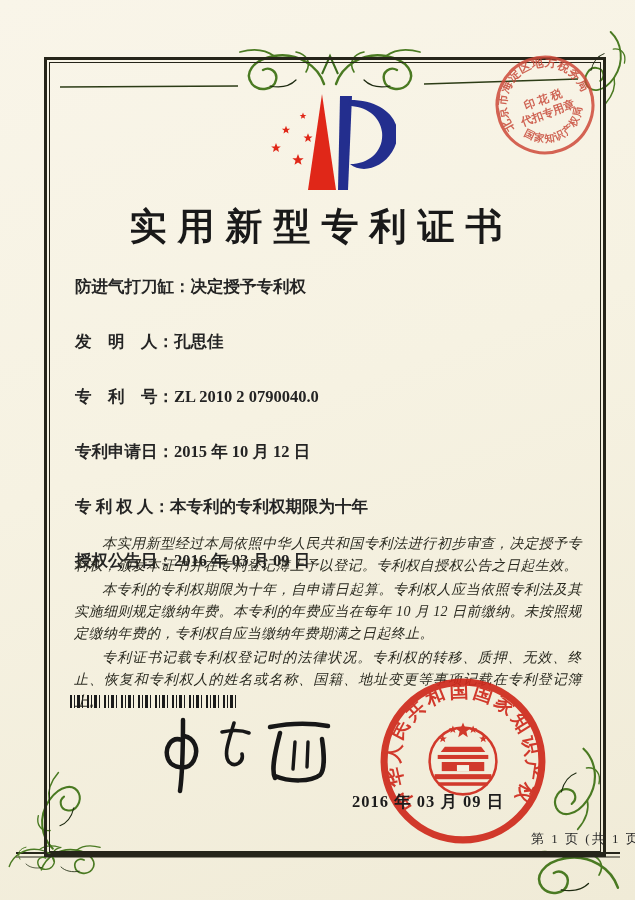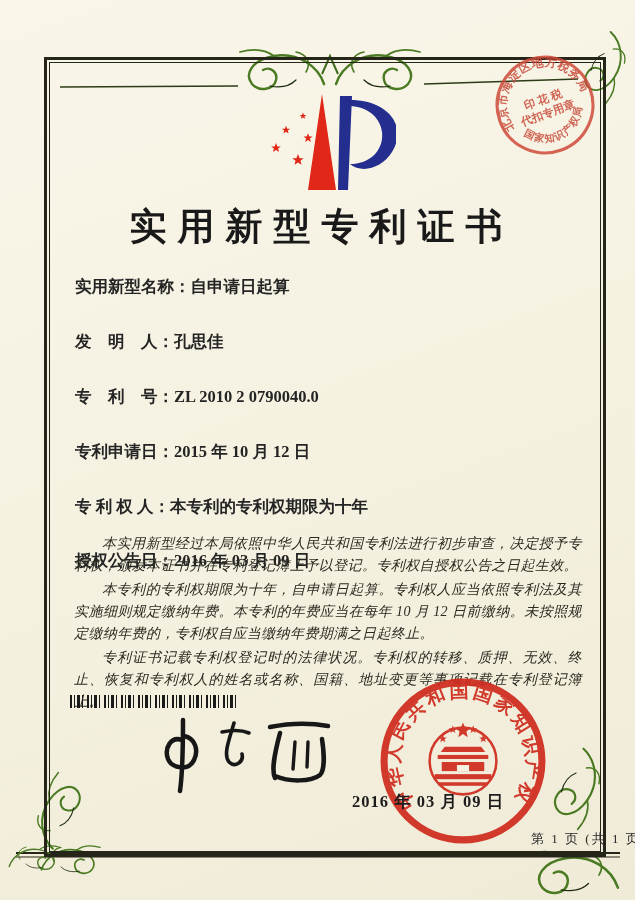--- a/index.html
+++ b/index.html
@@ -105,21 +105,21 @@
         <textPath href="#taxBot" startOffset="4%">国家知识产权局</textPath>
       </text>
       <text x="52" y="50" text-anchor="middle" font-size="11" fill="#c84a3a" font-weight="700">印 花 税</text>
       <text x="52" y="64" text-anchor="middle" font-size="11" fill="#c84a3a" font-weight="700">代扣专用章</text>
     </svg>
   </div>
 
   <h1 class="title">实用新型专利证书</h1>
 
   <div class="fields">
-    <div class="field f0"><span>实用新型名称：</span><span>自申请日起算</span></div>
+    <div class="field f0"><span>防进气打刀缸：</span><span>决定授予专利权</span></div>
     <div class="field f1"><span>发　明　人：</span><span>孔思佳</span></div>
     <div class="field f2"><span>专　利　号：</span><span>ZL 2010 2 0790040.0</span></div>
     <div class="field f3"><span>专利申请日：</span><span>2015 年 10 月 12 日</span></div>
     <div class="field f4"><span>专 利 权 人：</span><span>本专利的专利权期限为十年</span></div>
     <div class="field f5"><span>授权公告日：</span><span>2016 年 03 月 09 日</span></div>
   </div>
 
   <div class="body-text">
     <p>本实用新型经过本局依照中华人民共和国专利法进行初步审查，决定授予专利权，颁发本证书并在专利登记簿上予以登记。专利权自授权公告之日起生效。</p>
     <p>本专利的专利权期限为十年，自申请日起算。专利权人应当依照专利法及其实施细则规定缴纳年费。本专利的年费应当在每年 10 月 12 日前缴纳。未按照规定缴纳年费的，专利权自应当缴纳年费期满之日起终止。</p>

